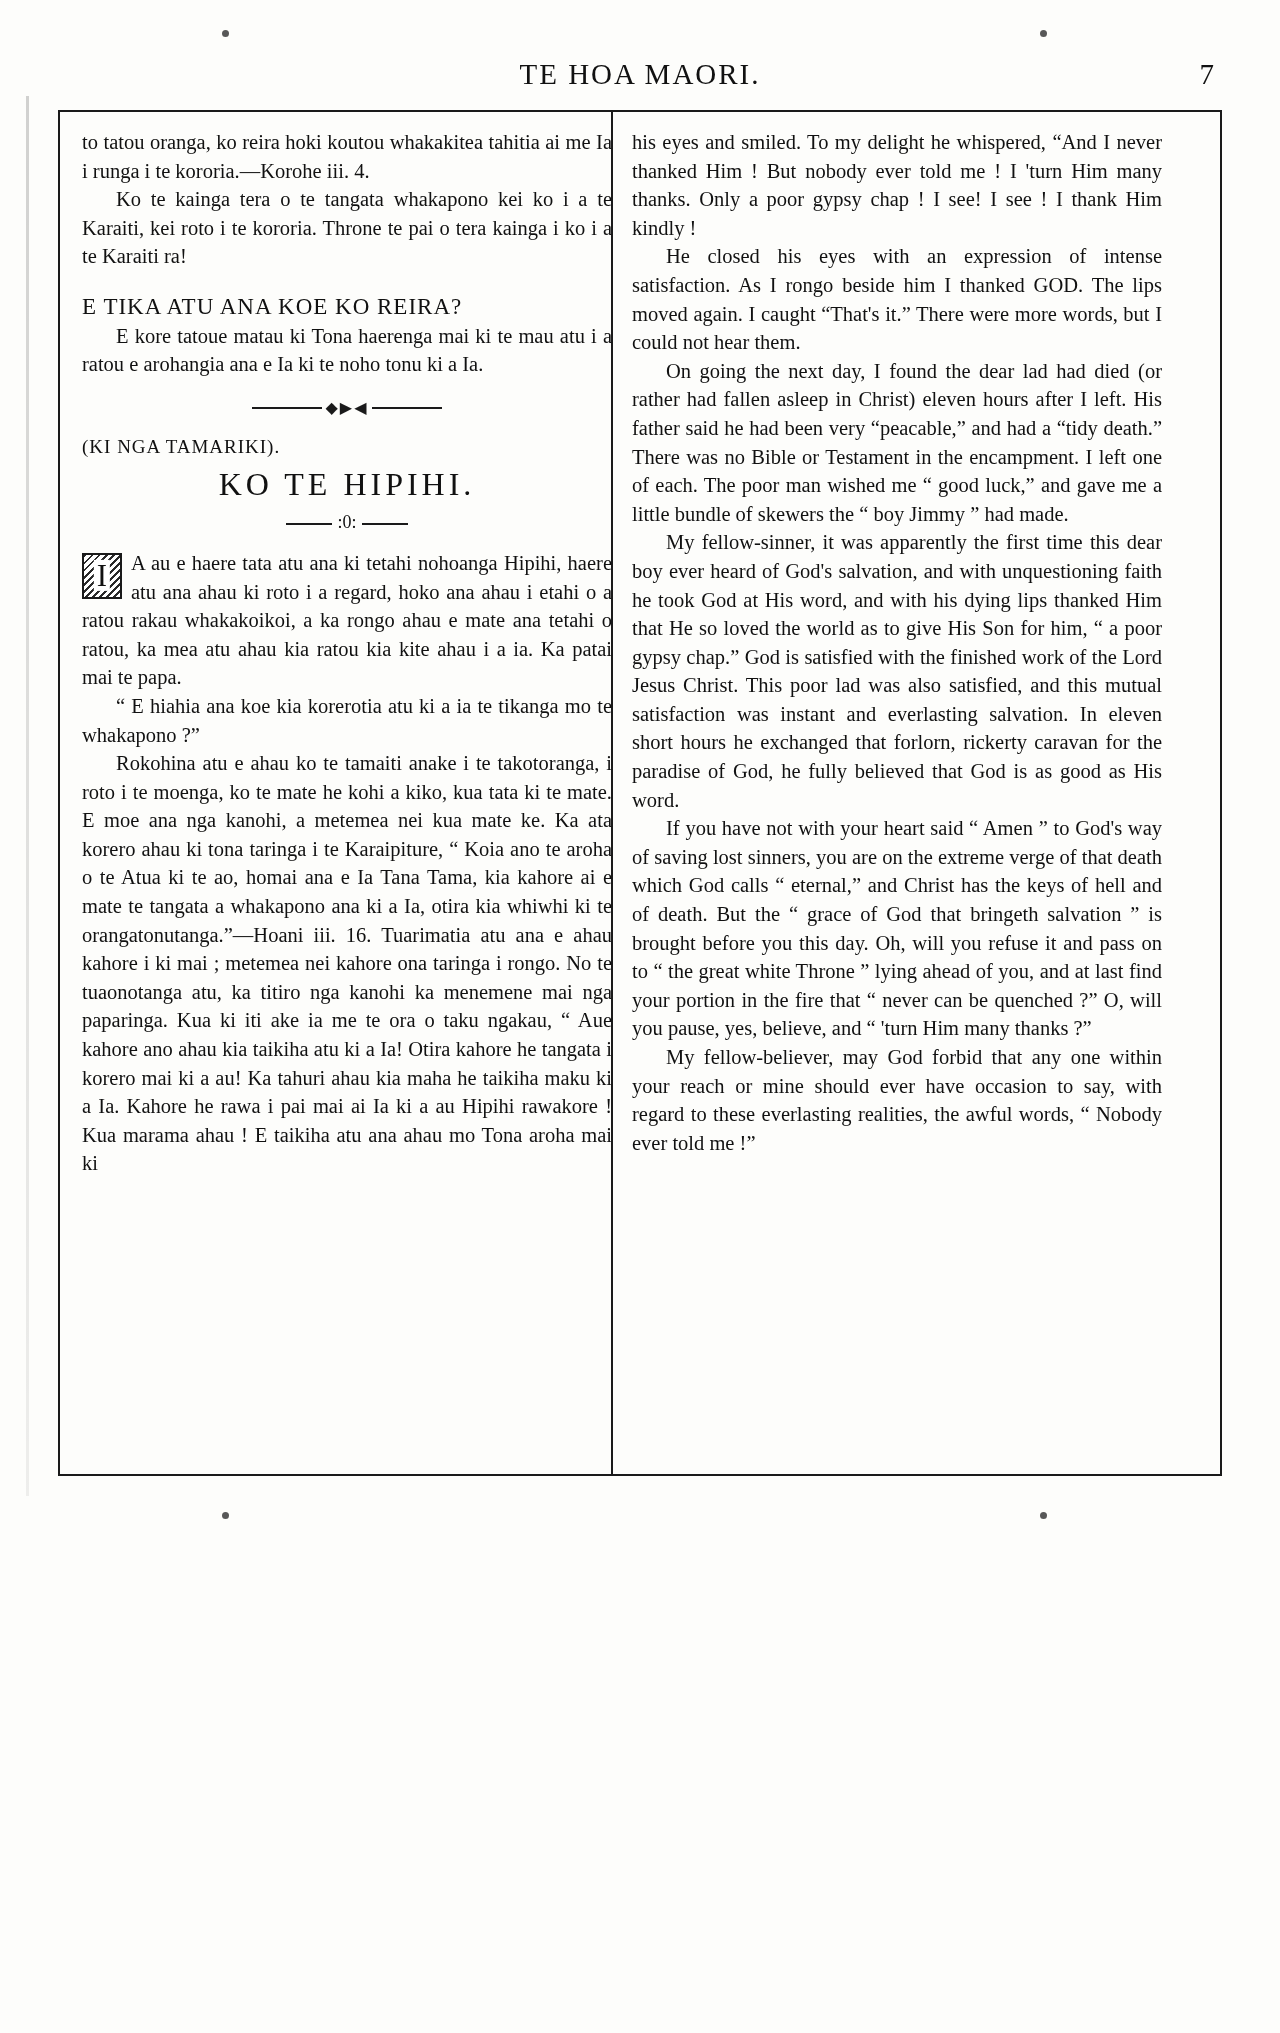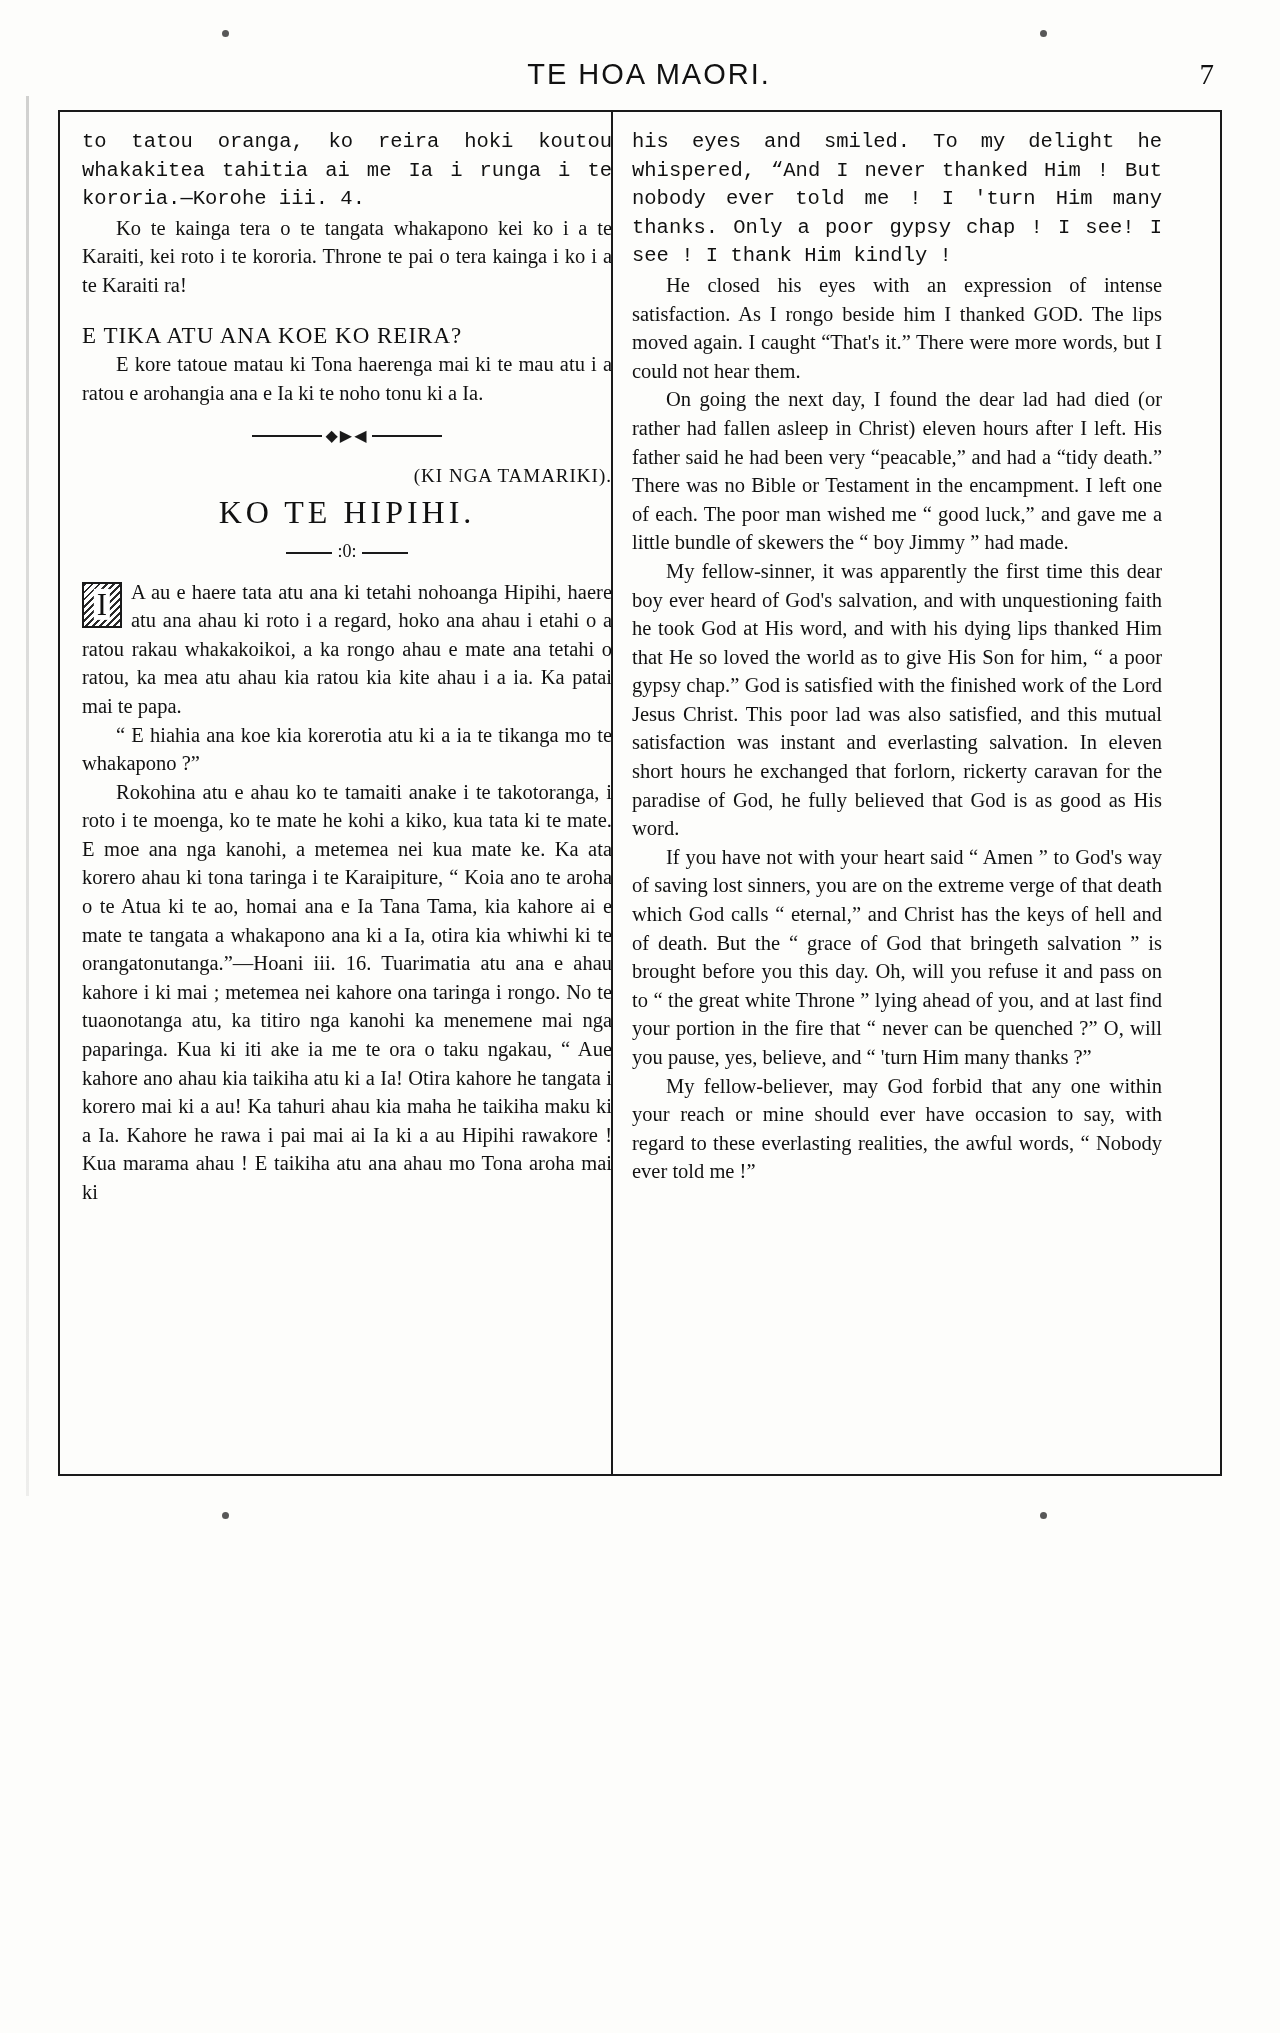--- a/index.html
+++ b/index.html
@@ -25,28 +25,28 @@
   
   .header-area {
     position: absolute;
     left: 60px;
     top: 58px;
     width: 1160px;
     height: 48px;
   }
   .head-title {
     position: absolute;
-    left: 9px;
+    left: 0;
     top: 0;
     width: 1160px;
     text-align: center;
     font-size: 29px;
     letter-spacing: 2px;
     font-weight: normal;
-    font-family: Liberation Sans, sans-serif;
+    font-family: Liberation Serif, serif;
   }
   .page-number {
     position: absolute;
     right: 6px;
     top: 0;
     font-size: 29px;
   }
 
   
   .frame {
@@ -88,21 +88,21 @@
   }
   .col-left { left: 82px; }
   .col-right { left: 632px; }
 
   p {
     margin: 0;
     text-indent: 34px;
     font-size: 20.5px;
     line-height: 28.6px;
   }
-  p.noindent { text-indent: 0; font-family: Liberation Mono, monospace; }
+  p.noindent { text-indent: 0; }
   .title-main {
     text-align: center;
     text-indent: 0;
     font-size: 32px;
     letter-spacing: 4px;
     margin-top: 8px;
   }
   .ornament {
     text-align: center;
     text-indent: 0;
@@ -133,21 +133,21 @@
   }
   .colon-rule .r {
     display: inline-block;
     width: 46px;
     height: 2px;
     background: #1a1a1a;
     vertical-align: middle;
     margin: 0 5px;
   }
   .smallcaps-head {
-    text-align: right;
+    text-align: left;
     text-indent: 0;
     font-size: 19px;
     letter-spacing: 1px;
   }
   .allcaps-head {
     text-indent: 0;
     font-size: 23px;
     letter-spacing: 1px;
     margin-top: 22px;
   }

